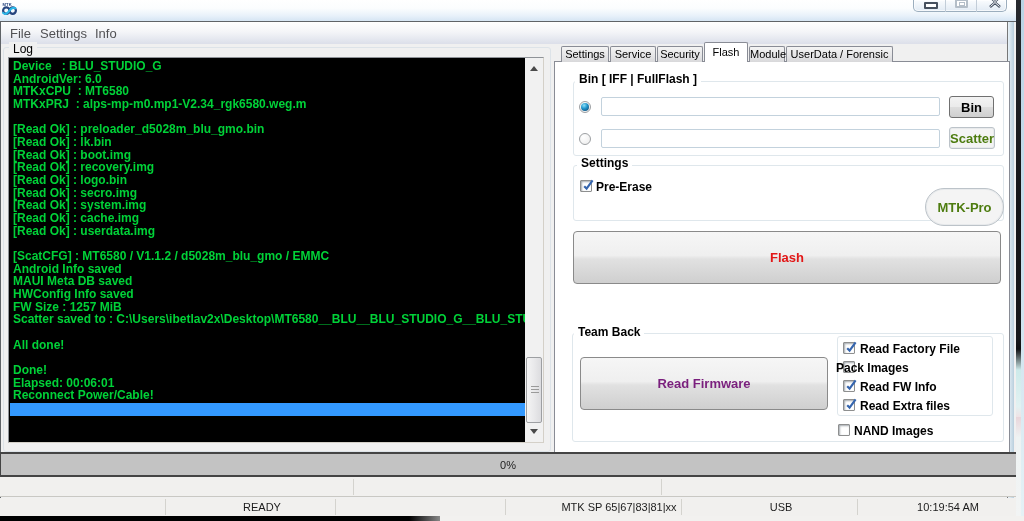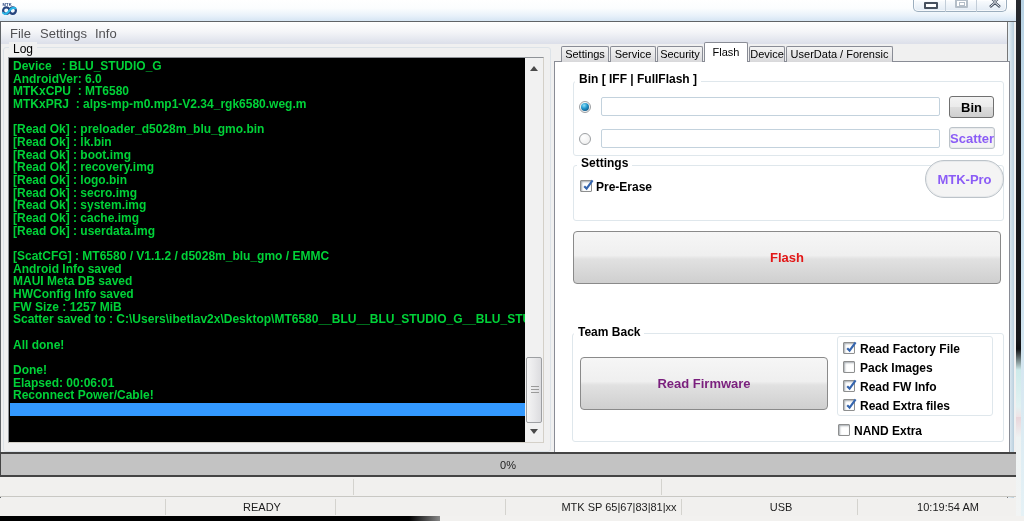--- a/index.html
+++ b/index.html
@@ -73,21 +73,21 @@
 .field { position:absolute; background:#fff; border:1px solid #c3d2dd; border-radius:2px; }
 
 .radio { position:absolute; width:12px; height:12px; border-radius:50%; border:1px solid #9da0a3;
   background:radial-gradient(circle at 35% 30%, #ffffff, #ebebeb); }
 .radio.sel:after { content:""; position:absolute; left:1px; top:1px; width:8px; height:8px; border-radius:50%;
   background:radial-gradient(circle at 38% 30%, #8ee0f7 0%, #2196cd 42%, #0d3a63 100%); }
 
 .btn { position:absolute; border:1px solid #707070; border-radius:3px;
   background:linear-gradient(180deg,#f3f3f3 0%, #ebebeb 48%, #dddddd 52%, #cfcfcf 100%);
   font-size:13px; font-weight:bold; color:#000; text-align:center; }
-.btn.dis { border-color:#bcc3c9; background:#f4f4f4; color:#8b5cf6;
+.btn.dis { border-color:#bcc3c9; background:#f4f4f4; color:#4d7c0f;
   box-shadow:0 0 0 1px #e8eaec inset; }
 .bigbtn { position:absolute; border:1px solid #8a8a8a; border-radius:4px;
   background:linear-gradient(180deg,#f6f6f6 0%, #efefef 46%, #e1e1e1 53%, #cfcfcf 100%);
   font-weight:bold; text-align:center; }
 
 .cb { position:absolute; width:12px; height:12px; border:1px solid #8e8f8f; border-radius:1px;
   background:#fff; box-shadow:inset 1px 1px 2px rgba(90,100,110,.55); }
 .cb svg { position:absolute; left:-1px; top:-3px; }
 .cblabel { position:absolute; font-size:12px; font-weight:bold; color:#000; white-space:nowrap; }
 
@@ -176,71 +176,71 @@
 <div class="abs" id="sbthumb">
   <div class="grip" style="top:28px"></div>
   <div class="grip" style="top:31px"></div>
   <div class="grip" style="top:34px"></div>
 </div>
 
 <div class="abs" id="tabpage"></div>
 <div class="tab" style="left:561px; width:48px;">Settings</div>
 <div class="tab" style="left:610px; width:46px;">Service</div>
 <div class="tab" style="left:657px; width:46px;">Security</div>
-<div class="tab" style="left:749px; width:36px;">Device</div>
+<div class="tab" style="left:749px; width:36px;">Module</div>
 <div class="tab" style="left:786px; width:107px;">UserData / Forensic</div>
 <div id="tab-active">Flash</div>
 
 <div class="group" style="left:573px; top:81px; width:431px; height:75px;"></div>
 <div class="grouplabel" style="left:575px; top:72px;">Bin&nbsp;[ IFF | FullFlash ]</div>
 <div class="radio sel" style="left:579px; top:101px;"></div>
 <div class="field" style="left:601px; top:97px; width:339px; height:19px;"></div>
 <div class="btn" style="left:949px; top:96px; width:45px; height:22px; padding-top:3px;">Bin</div>
 <div class="radio" style="left:579px; top:133px;"></div>
 <div class="field" style="left:601px; top:129px; width:339px; height:19px;"></div>
 <div class="btn dis" style="left:949px; top:127px; width:46px; height:22px; padding-top:3px;">Scatter</div>
 
 <div class="group" style="left:573px; top:165px; width:431px; height:56px;"></div>
 <div class="grouplabel" style="left:577px; top:156px;">Settings</div>
 <div class="cb" style="left:580px; top:180px;">
     <svg width="16" height="16" viewBox="0 0 16 16">
       <path d="M4.2 8.2 L6.6 10.6 L12.6 2.4" fill="none" stroke="#3565ae" stroke-width="2.2"></path>
     </svg>
   </div>
 <div class="cblabel" style="left:596px; top:180px;">Pre-Erase</div>
-<div class="btn dis" style="left:925px; top:160px; width:79px; height:38px; padding-top:11px;border-radius:19px;">MTK-Pro</div>
+<div class="btn dis" style="left:925px; top:188px; width:79px; height:38px; padding-top:11px;border-radius:19px;">MTK-Pro</div>
 
 <div class="bigbtn" style="left:573px; top:231px; width:428px; height:53px; padding-top:18px; font-size:13px; color:#e21717;">Flash</div>
 
 <div class="group" style="left:572px; top:333px; width:432px; height:109px;"></div>
 <div class="grouplabel" style="left:574px; top:325px;">Team Back</div>
 <div class="bigbtn" style="left:580px; top:357px; width:248px; height:53px; padding-top:18px; font-size:13px; color:#7a1f7d;">Read Firmware</div>
 <div class="group" style="left:837px; top:336px; width:156px; height:80px; border-radius:3px;"></div>
 <div class="cb" style="left:843px; top:342px;">
     <svg width="16" height="16" viewBox="0 0 16 16">
       <path d="M4.2 8.2 L6.6 10.6 L12.6 2.4" fill="none" stroke="#3565ae" stroke-width="2.2"></path>
     </svg>
   </div>
 <div class="cblabel" style="left:860px; top:342px;">Read Factory File</div>
 <div class="cb" style="left:843px; top:361px;"></div>
-<div class="cblabel" style="left:860px; top:361px;">Pack Images</div>
+<div class="cblabel" style="left:836px; top:361px;">Pack Images</div>
 <div class="cb" style="left:843px; top:380px;">
     <svg width="16" height="16" viewBox="0 0 16 16">
       <path d="M4.2 8.2 L6.6 10.6 L12.6 2.4" fill="none" stroke="#3565ae" stroke-width="2.2"></path>
     </svg>
   </div>
 <div class="cblabel" style="left:860px; top:380px;">Read FW Info</div>
 <div class="cb" style="left:843px; top:399px;">
     <svg width="16" height="16" viewBox="0 0 16 16">
       <path d="M4.2 8.2 L6.6 10.6 L12.6 2.4" fill="none" stroke="#3565ae" stroke-width="2.2"></path>
     </svg>
   </div>
 <div class="cblabel" style="left:860px; top:399px;">Read Extra files</div>
 <div class="cb" style="left:838px; top:424px;"></div>
-<div class="cblabel" style="left:854px; top:424px;">NAND Extra</div>
+<div class="cblabel" style="left:854px; top:424px;">NAND Images</div>
 
 <div class="abs" id="prog"></div>
 <div class="abs" id="progtext">0%</div>
 <div class="abs" id="row2">
   <div class="sep" style="left:353px"></div>
   <div class="sep" style="left:661px"></div>
 </div>
 <div class="abs" id="statusbar">
   <div class="ssep" style="left:165px"></div>
   <div class="stat" style="left:165px; width:170px;">READY</div>

